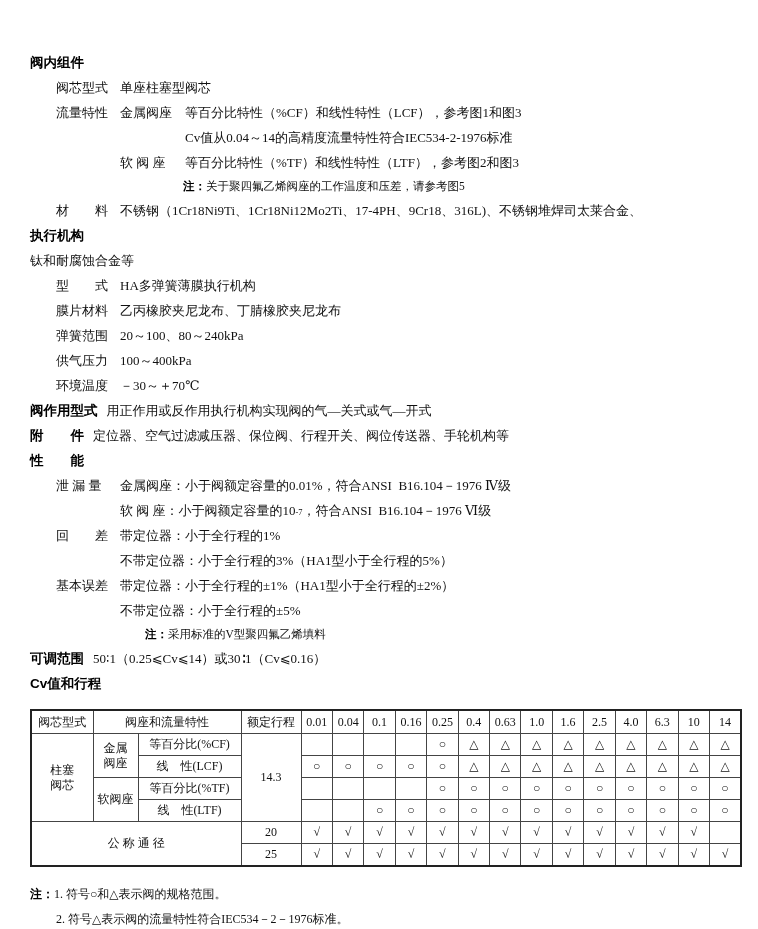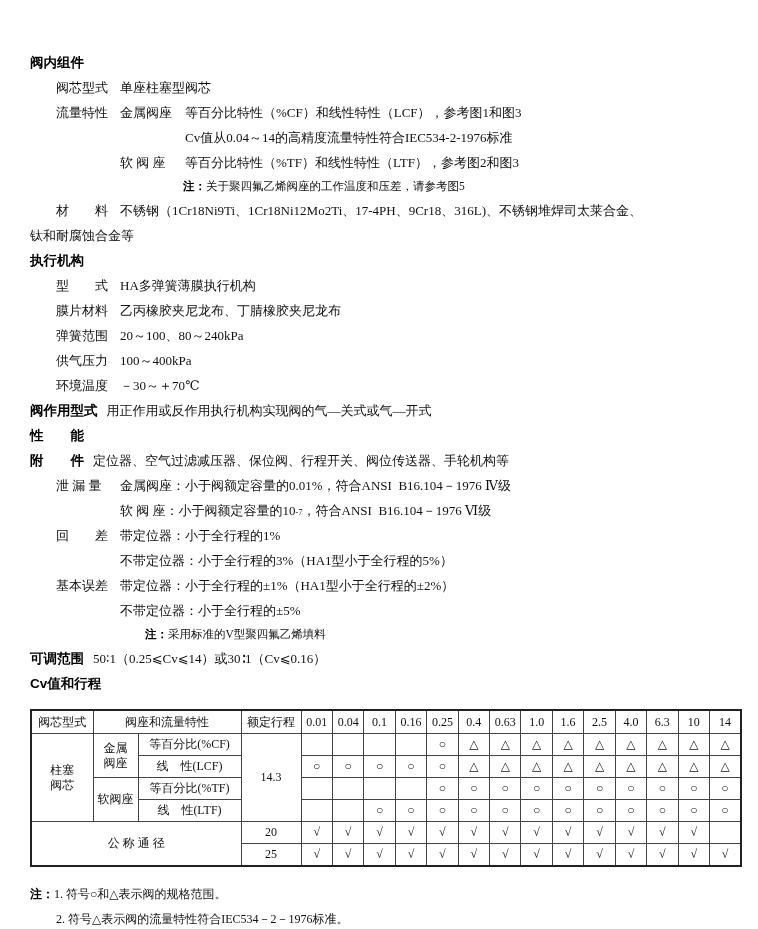--- a/index.html
+++ b/index.html
@@ -88,25 +88,25 @@
 
   <div class="line small ind153">
     <span class="notelbl">注：</span>
     <span class="val">关于聚四氟乙烯阀座的工作温度和压差，请参考图5</span>
   </div>
 
   <div class="line">
     <span class="lbl1">材　　料</span>
     <span class="val">不锈钢（1Cr18Ni9Ti、1Cr18Ni12Mo2Ti、17-4PH、9Cr18、316L)、不锈钢堆焊司太莱合金、</span>
   </div>
+  <div class="line"><span class="heading">执行机构</span></div>
+
   <div class="line">
     <span class="val">钛和耐腐蚀合金等</span>
   </div>
-
-  <div class="line"><span class="heading">执行机构</span></div>
 
   <div class="line">
     <span class="lbl1">型　　式</span>
     <span class="val">HA多弹簧薄膜执行机构</span>
   </div>
   <div class="line">
     <span class="lbl1">膜片材料</span>
     <span class="val">乙丙橡胶夹尼龙布、丁腈橡胶夹尼龙布</span>
   </div>
   <div class="line">
@@ -120,26 +120,26 @@
   <div class="line">
     <span class="lbl1">环境温度</span>
     <span class="val">－30～＋70℃</span>
   </div>
 
   <div class="line">
     <span class="heading hgap">阀作用型式</span>
     <span class="val">用正作用或反作用执行机构实现阀的气—关式或气—开式</span>
   </div>
 
-  <div class="line"><span class="heading">性　　能</span></div>
-
   <div class="line">
     <span class="heading hgap">附　　件</span>
     <span class="val">定位器、空气过滤减压器、保位阀、行程开关、阀位传送器、手轮机构等</span>
   </div>
+
+  <div class="line"><span class="heading">性　　能</span></div>
 
   <div class="line">
     <span class="lbl1">泄 漏 量</span>
     <span class="val">金属阀座：小于阀额定容量的0.01%，符合ANSI  B16.104－1976 Ⅳ级</span>
   </div>
   <div class="line ind90">
     <span class="val">软 阀 座：小于阀额定容量的10</span><sup>-7</sup><span class="val">，符合ANSI  B16.104－1976 Ⅵ级</span>
   </div>
 
   <div class="line">

